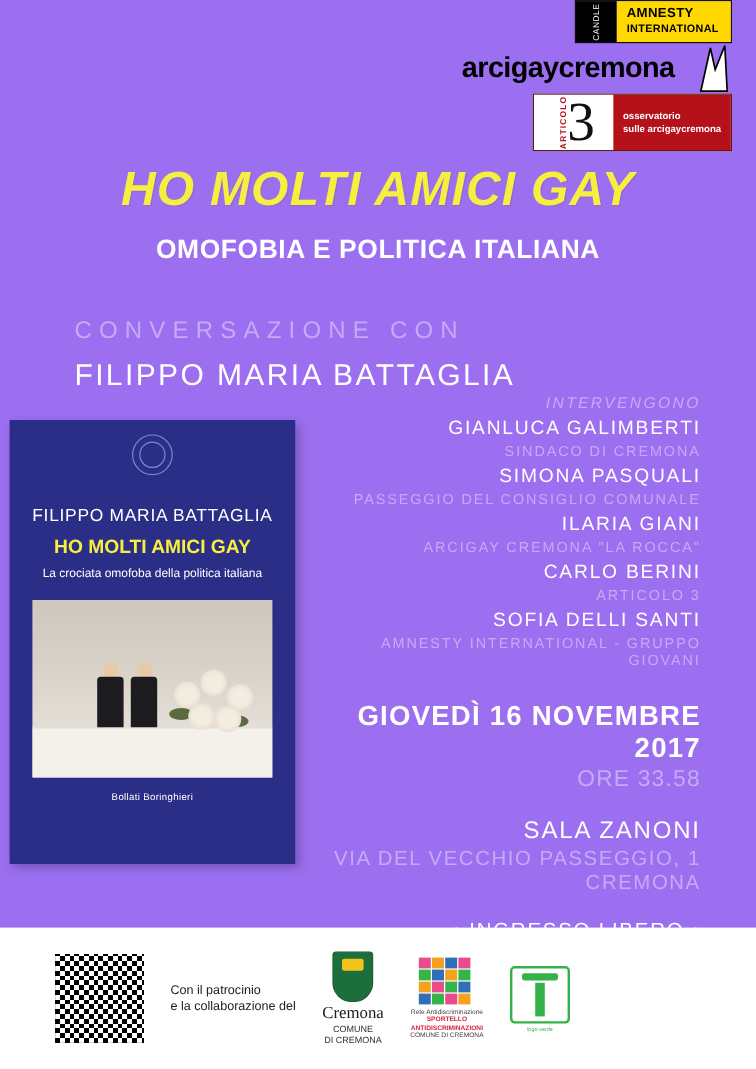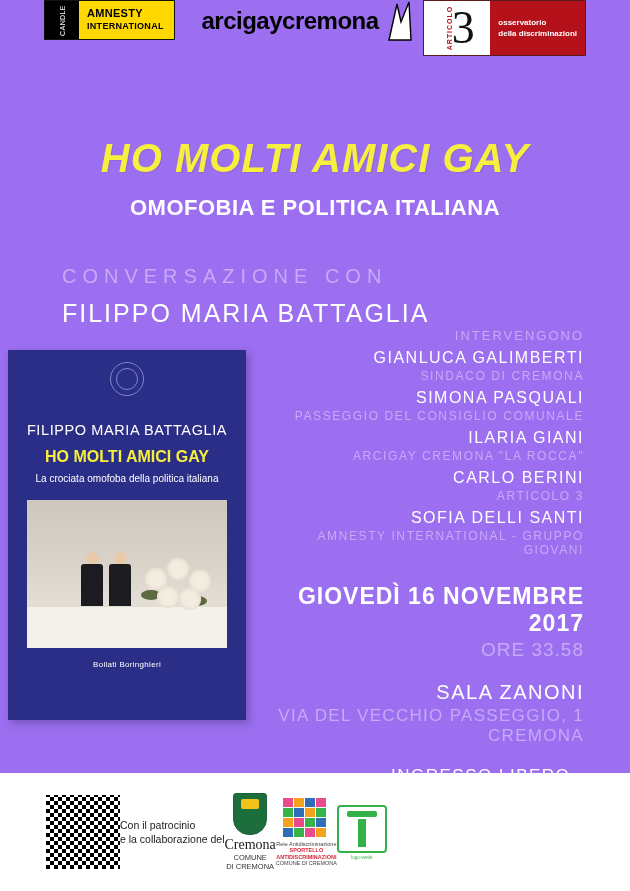--- a/index.html
+++ b/index.html
@@ -15,23 +15,24 @@
     background: #9b6ff0;
     display: flex;
     flex-direction: column;
   }
 
   
   .logo-bar {
     position: relative;
     height: 118px;
     display: flex;
-    align-items: flex-start;
+    align-items: flex-end;
     justify-content: space-between;
-    padding: 0 44px;
+    padding: 0 20px;
+    flex-direction: column;
   }
   .amnesty-logo {
     display: flex;
     align-items: stretch;
     height: 40px;
     border: 1px solid #111;
   }
   .amnesty-black {
     background: #000;
     width: 34px;
@@ -58,21 +59,21 @@
     font-size: 11px;
     line-height: 13px;
     color: #000;
     letter-spacing: .3px;
   }
   .amnesty-yellow span.small { font-size: 9px; }
 
   .arcigay-logo {
     display: flex;
     align-items: center;
-    gap: 4px;
+    gap: 16px;
     margin-left: 18px;
   }
   .arcigay-logo .txt {
     font-size: 24px;
     font-weight: bold;
     color: #000;
     letter-spacing: -0.5px;
   }
   .arcigay-logo .mark {
     width: 32px; height: 42px;
@@ -243,20 +244,21 @@
     position: absolute;
     right: 46px;
     top: 0;
     width: 330px;
     text-align: right;
   }
   .intervengono {
     color: #c6a9f7;
     font-size: 13px;
     letter-spacing: 2px;
+    font-style: italic;
   }
   .speaker-name {
     color: #ffffff;
     font-size: 16px;
     letter-spacing: 1.5px;
     margin-top: 6px;
   }
   .speaker-role {
     color: #c6a9f7;
     font-size: 12px;
@@ -300,20 +302,21 @@
     margin-top: 20px;
   }
 
   
   .footer {
     height: 118px;
     background: #ffffff;
     display: flex;
     align-items: center;
     padding: 0 46px;
+    gap: 22px;
   }
   .qr {
     width: 74px; height: 74px;
     background:
       repeating-linear-gradient(90deg,#000 0 4px,#fff 4px 8px),
       repeating-linear-gradient(0deg,#000 0 4px,#fff 4px 8px);
     background-blend-mode: difference;
   }
   .patro {
     font-size: 10.5px;
@@ -396,21 +399,21 @@
       </div>
     </div>
 
     <div class="articolo3-logo">
       <div class="a3-left">
         <span class="vert">ARTICOLO</span>
         <span class="three">3</span>
       </div>
       <div class="a3-right">
         <span>osservatorio</span>
-        <span>della discriminazioni</span>
+        <span>sulle arcigaycremona</span>
       </div>
     </div>
   </div>
 
   <div class="title-block">
     <div class="main-title">HO MOLTI AMICI GAY</div>
     <div class="subtitle">OMOFOBIA E POLITICA ITALIANA</div>
   </div>
 
   <div class="conv-block">

